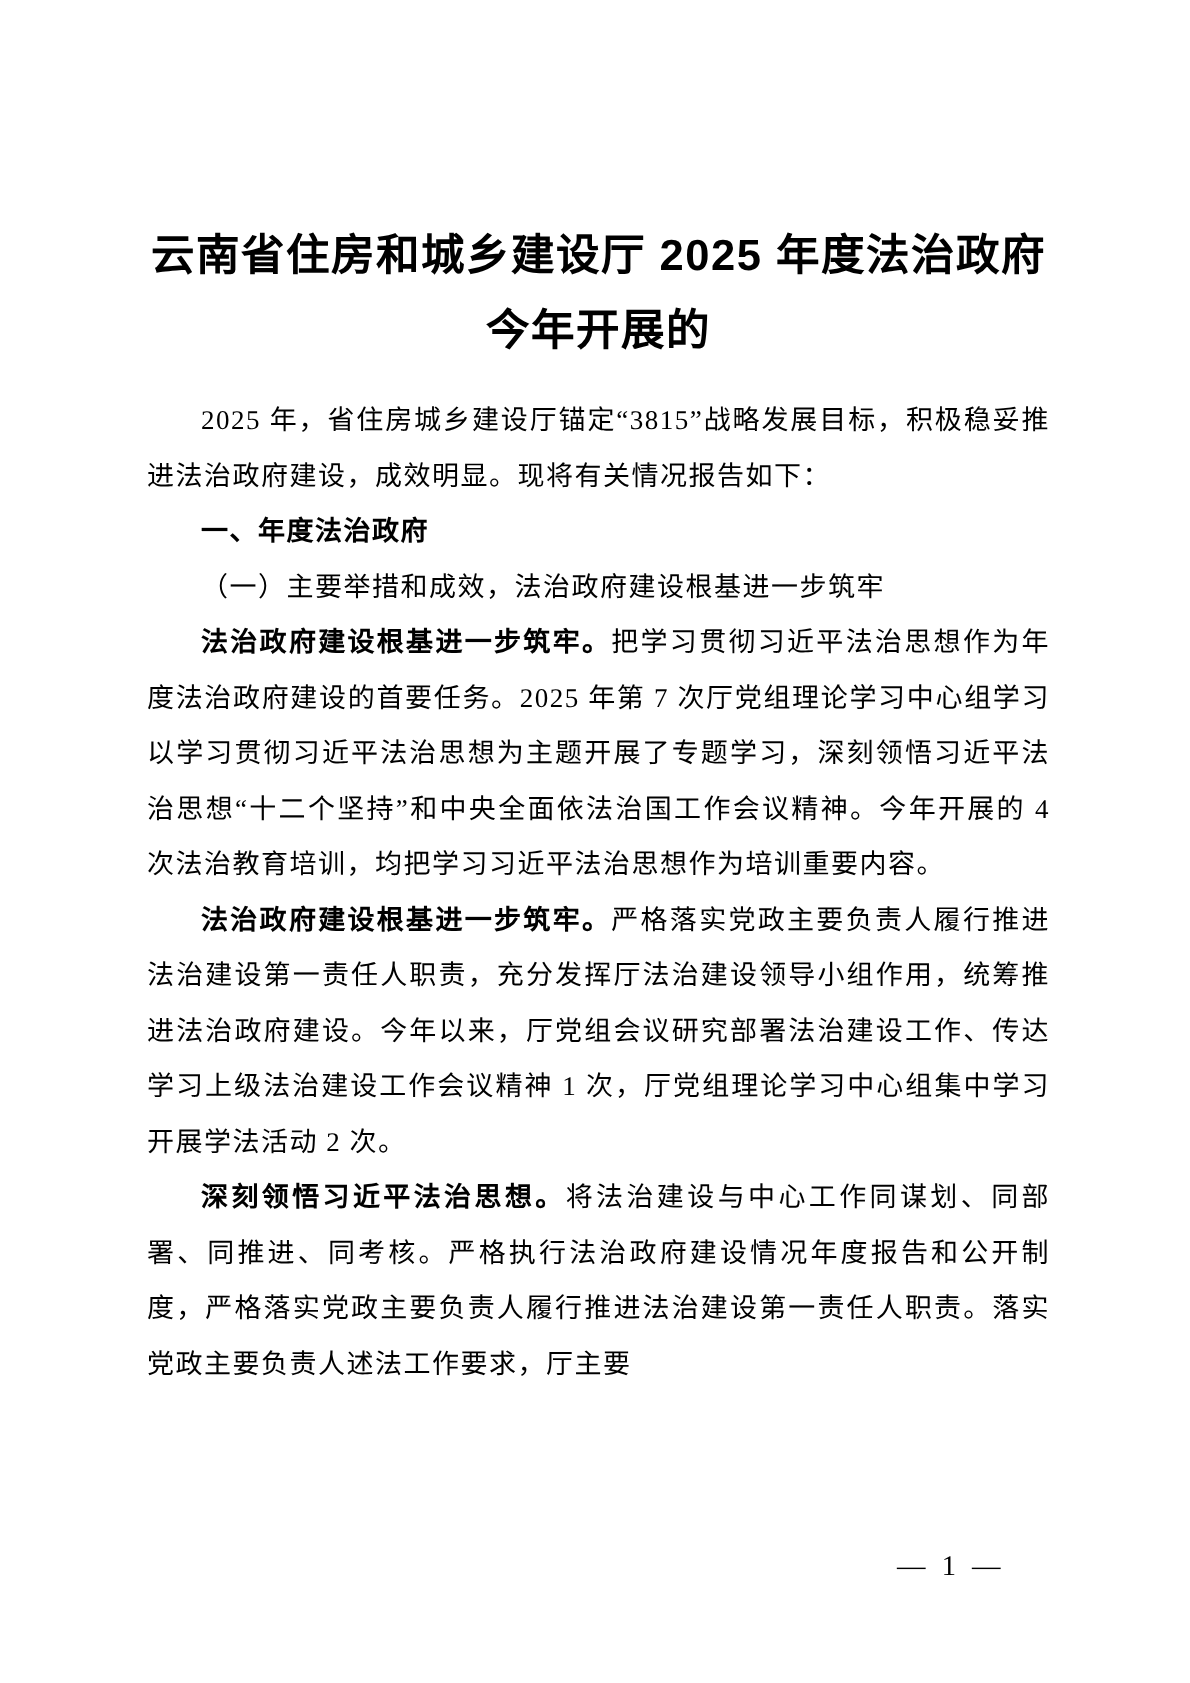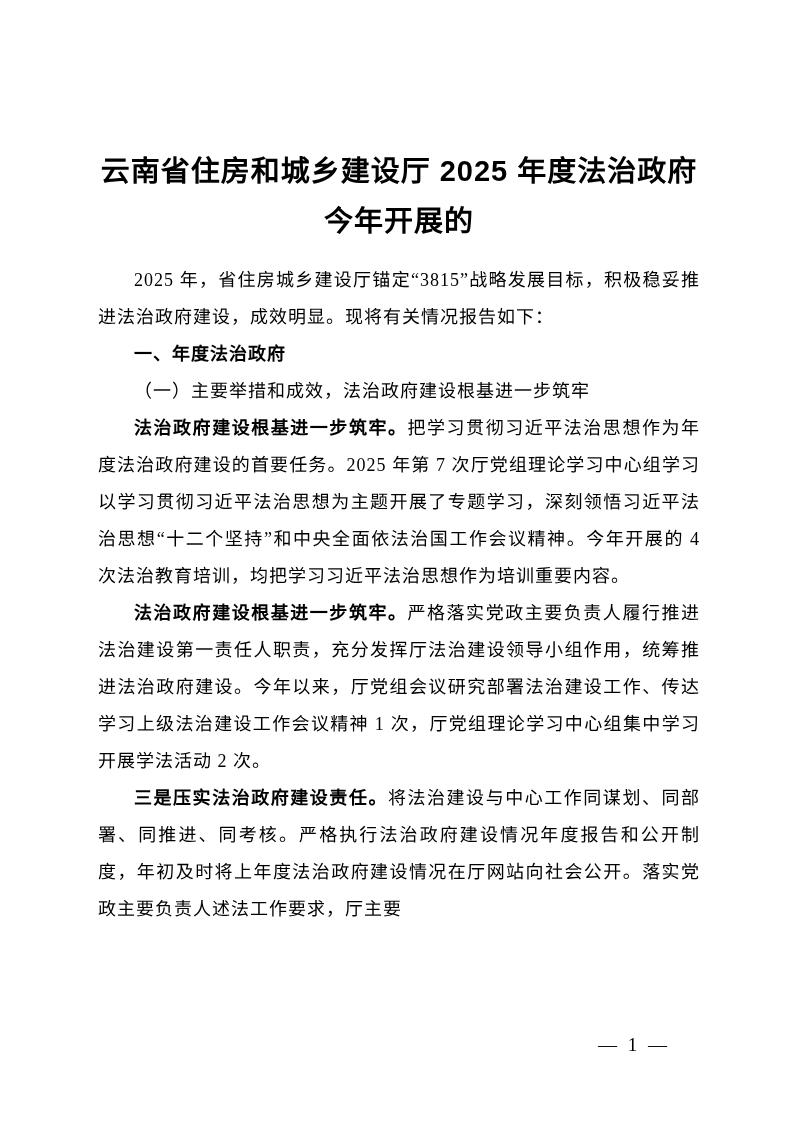--- a/index.html
+++ b/index.html
@@ -71,17 +71,17 @@
     <div class="doc-title">
       <div>云南省住房和城乡建设厅 2025 年度法治政府</div>
       <div>今年开展的</div>
     </div>
     <div class="body-text">
         <p class="para"><span>2025 年，省住房城乡建设厅锚定“3815”战略发展目标，积极稳妥推进法治政府建设，成效明显。现将有关情况报告如下：</span></p>
         <p class="h1"><span class="bold-lead">一、年度法治政府</span></p>
         <p class="h2"><span>（一）主要举措和成效，法治政府建设根基进一步筑牢</span></p>
         <p class="para"><span class="bold-lead">法治政府建设根基进一步筑牢。</span><span>把学习贯彻习近平法治思想作为年度法治政府建设的首要任务。2025 年第 7 次厅党组理论学习中心组学习以学习贯彻习近平法治思想为主题开展了专题学习，深刻领悟习近平法治思想“十二个坚持”和中央全面依法治国工作会议精神。今年开展的 4 次法治教育培训，均把学习习近平法治思想作为培训重要内容。</span></p>
         <p class="para"><span class="bold-lead">法治政府建设根基进一步筑牢。</span><span>严格落实党政主要负责人履行推进法治建设第一责任人职责，充分发挥厅法治建设领导小组作用，统筹推进法治政府建设。今年以来，厅党组会议研究部署法治建设工作、传达学习上级法治建设工作会议精神 1 次，厅党组理论学习中心组集中学习开展学法活动 2 次。</span></p>
-        <p class="para"><span class="bold-lead">三是压实法治政府建设责任。</span><span>将法治建设与中心工作同谋划、同部署、同推进、同考核。严格执行法治政府建设情况年度报告和公开制度，年初及时将上年度法治政府建设情况在厅网站向社会公开。落实党政主要负责人述法工作要求，厅主要</span></p>
+        <p class="para"><span class="bold-lead">深刻领悟习近平法治思想。</span><span>将法治建设与中心工作同谋划、同部署、同推进、同考核。严格执行法治政府建设情况年度报告和公开制度，严格落实党政主要负责人履行推进法治建设第一责任人职责。落实党政主要负责人述法工作要求，厅主要</span></p>
       </div>
   </div>
   <div class="page-number">— 1 —</div>
 </div>
 
 </body></html>

